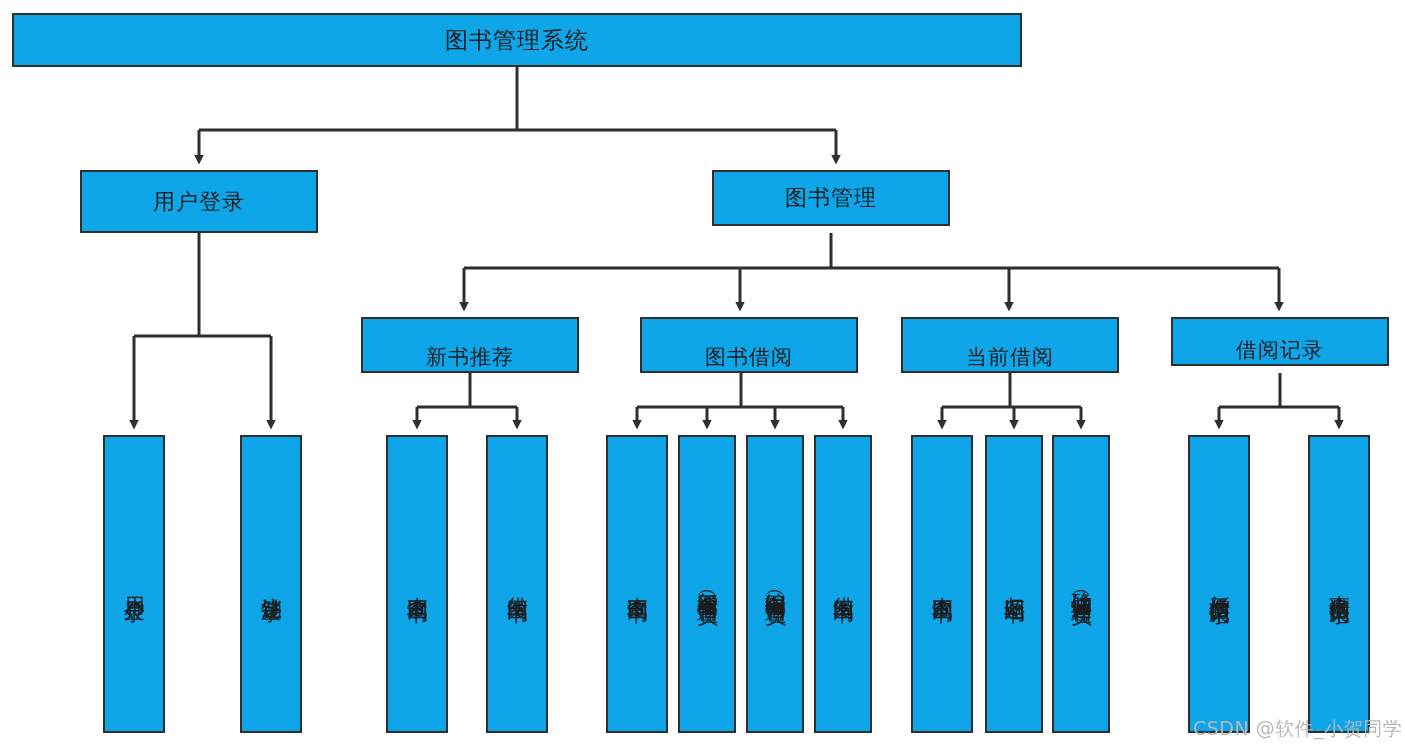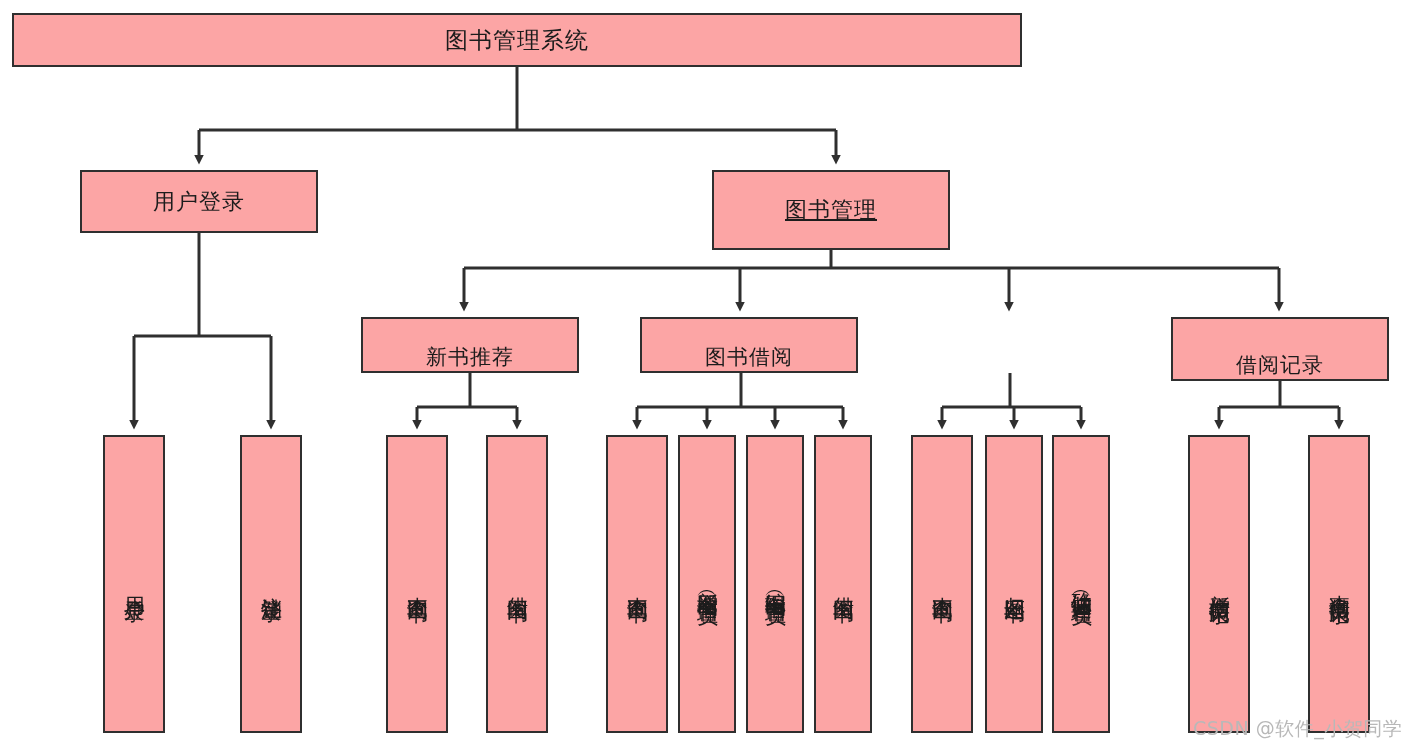--- a/index.html
+++ b/index.html
@@ -21,21 +21,21 @@
     left: 0;
     top: 0;
     width: 1405px;
     height: 747px;
     pointer-events: none;
   }
   .node {
     position: absolute;
     box-sizing: border-box;
     border: 2.5px solid #2f2f2f;
-    background: #fca5a5;
+    background: #0ea5e9;
     display: flex;
     align-items: center;
     justify-content: center;
     color: #1c1c1c;
     text-align: center;
   }
   .node.root {
     font-size: 23px;
     letter-spacing: 1px;
   }
@@ -137,31 +137,34 @@
     </g>
   </svg>
 
   <div class="node root" style="left:12px; top:13px; width:1010px; height:54px;">
     <span>图书管理系统</span>
   </div>
 
   <div class="node level1" style="left:80px; top:170px; width:238px; height:63px;">
     <span>用户登录</span>
   </div>
-  <div class="node level1" style="left:712px; top:170px; width:238px; height:80px;text-decoration:underline;">
+  <div class="node level1" style="left:712px; top:170px; width:238px; height:56px;">
     <span>图书管理</span>
   </div>
 
   <div class="node level2" style="left:361px; top:317px; width:218px; height:56px;">
     <span>新书推荐</span>
   </div>
   <div class="node level2" style="left:632px; top:317px; width:218px; height:56px;margin-left:8px;">
     <span>图书借阅</span>
   </div>
-  <div class="node level2" style="left:1171px; top:317px; width:218px; height:64px;">
+  <div class="node level2" style="left:901px; top:317px; width:218px; height:56px;">
+    <span>当前借阅</span>
+  </div>
+  <div class="node level2" style="left:1171px; top:317px; width:218px; height:49px;">
     <span>借阅记录</span>
   </div>
 
   <div class="node leaf" style="left:103px; top:435px; width:62px; height:298px;">
     <span class="vtext">用户登录</span>
   </div>
   <div class="node leaf" style="left:240px; top:435px; width:62px; height:298px;">
     <span class="vtext">注销登录</span>
   </div>
   <div class="node leaf" style="left:386px; top:435px; width:62px; height:298px;">

